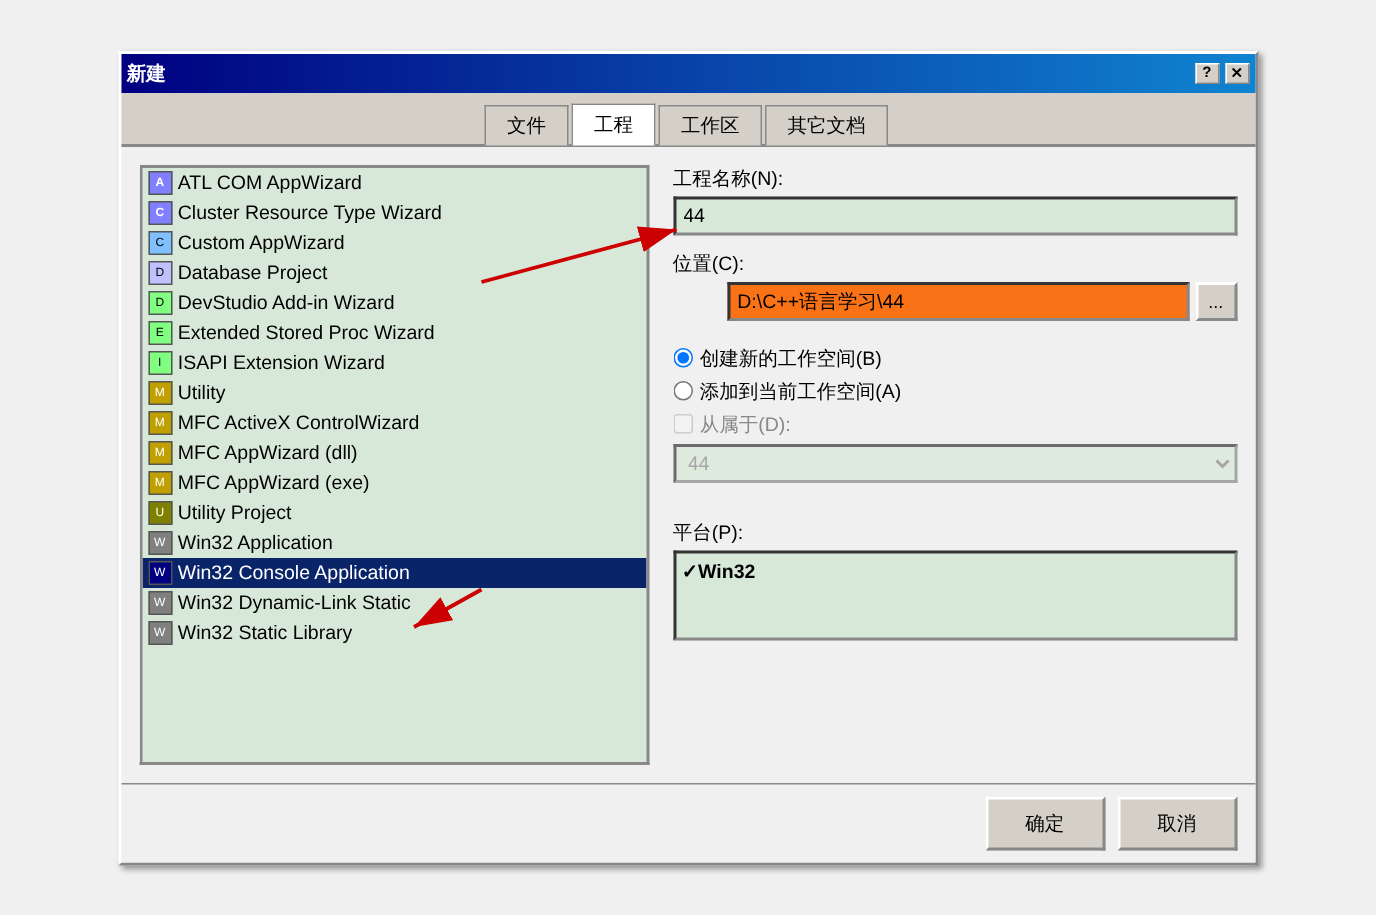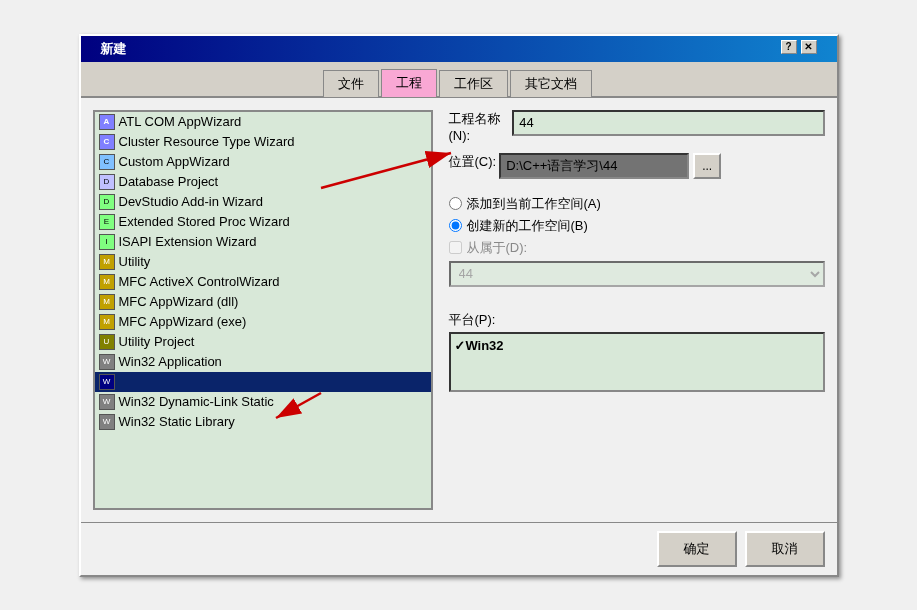--- a/index.html
+++ b/index.html
@@ -19,23 +19,24 @@
       border: 2px solid #888;
       border-top: 2px solid #fff;
       border-left: 2px solid #fff;
       box-shadow: 2px 2px 4px rgba(0,0,0,0.4);
       display: flex;
       flex-direction: column;
     }
     .title-bar {
       background: linear-gradient(to right, #000080, #1084d0);
       color: #fff;
-      padding: 4px 20px;
+      padding: 4px 4px;
       display: flex;
       justify-content: space-between;
+      align-items: center;
       font-size: 13px;
       font-weight: bold;
     }
     .title-bar-buttons {
       display: flex;
       gap: 4px;
     }
     .title-bar-btn {
       width: 16px;
       height: 14px;
@@ -64,21 +65,21 @@
       background: #d4d0c8;
       border: 1px solid #888;
       border-bottom: none;
       margin-right: 2px;
       cursor: pointer;
       font-size: 13px;
       position: relative;
       top: 1px;
     }
     .tab.active {
-      background: #f9a8d4;
+      background: #ffffff;
       font-weight: normal;
       z-index: 1;
       padding-bottom: 5px;
     }
     .content-area {
       display: flex;
       padding: 12px;
       gap: 16px;
       background: #f0f0f0;
       flex: 1;
@@ -130,21 +131,21 @@
     .icon-dll { background: #808080; color: #fff; font-size: 8px; border: 1px solid #555; }
     .icon-static { background: #808080; color: #fff; font-size: 8px; border: 1px solid #555; }
     .right-panel {
       flex: 1;
       display: flex;
       flex-direction: column;
       gap: 10px;
     }
     .form-group {
       display: flex;
-      flex-direction: row;
+      flex-direction: column;
       gap: 3px;
     }
     .form-label {
       font-size: 13px;
     }
     .form-input {
       background: #d8e8d8;
       border: 2px inset #888;
       padding: 3px 5px;
       font-size: 13px;
@@ -153,27 +154,28 @@
       font-family: inherit;
       outline: none;
     }
     .location-row {
       display: flex;
       gap: 4px;
       align-items: center;
     }
     .location-input {
       flex: 1;
-      background: #737373;
+      background: #f97316;
       border: 2px inset #888;
       padding: 3px 5px;
       font-size: 13px;
       height: 26px;
       font-family: inherit;
       outline: none;
+      margin-left: 36px;
     }
     .browse-btn {
       width: 28px;
       height: 26px;
       background: #d4d0c8;
       border: 2px outset #fff;
       border-right: 2px solid #888;
       border-bottom: 2px solid #888;
       cursor: pointer;
       font-size: 12px;
@@ -357,20 +359,21 @@
         <div class="list-item">
           <span class="list-item-icon icon-utility">U</span>
           <span>Utility Project</span>
         </div>
         <div class="list-item">
           <span class="list-item-icon icon-win32">W</span>
           <span>Win32 Application</span>
         </div>
         <div class="list-item selected">
           <span class="list-item-icon icon-console">W</span>
+          <span>Win32 Console Application</span>
         </div>
         <div class="list-item">
           <span class="list-item-icon icon-dll">W</span>
           <span>Win32 Dynamic-Link Static</span>
         </div>
         <div class="list-item">
           <span class="list-item-icon icon-static">W</span>
           <span>Win32 Static Library</span>
         </div>
       </div>
@@ -385,26 +388,26 @@
       <div class="form-group">
         <label class="form-label">位置(C):</label>
         <div class="location-row">
           <input class="location-input" type="text" value="D:\C++语言学习\44" style="">
           <button class="browse-btn">...</button>
         </div>
       </div>
 
       <div class="radio-group">
         <label class="radio-item">
+          <input type="radio" name="workspace" checked="" style="">
+          <span>创建新的工作空间(B)</span>
+        </label>
+        <label class="radio-item">
           <input type="radio" name="workspace" style="">
           <span>添加到当前工作空间(A)</span>
-        </label>
-        <label class="radio-item">
-          <input type="radio" name="workspace" checked="" style="">
-          <span>创建新的工作空间(B)</span>
         </label>
         <label class="checkbox-item">
           <input type="checkbox" disabled="" style="">
           <span>从属于(D):</span>
         </label>
         <div class="dependency-group">
           <select class="dep-select" disabled="">
             <option>44</option>
           </select>
         </div>

